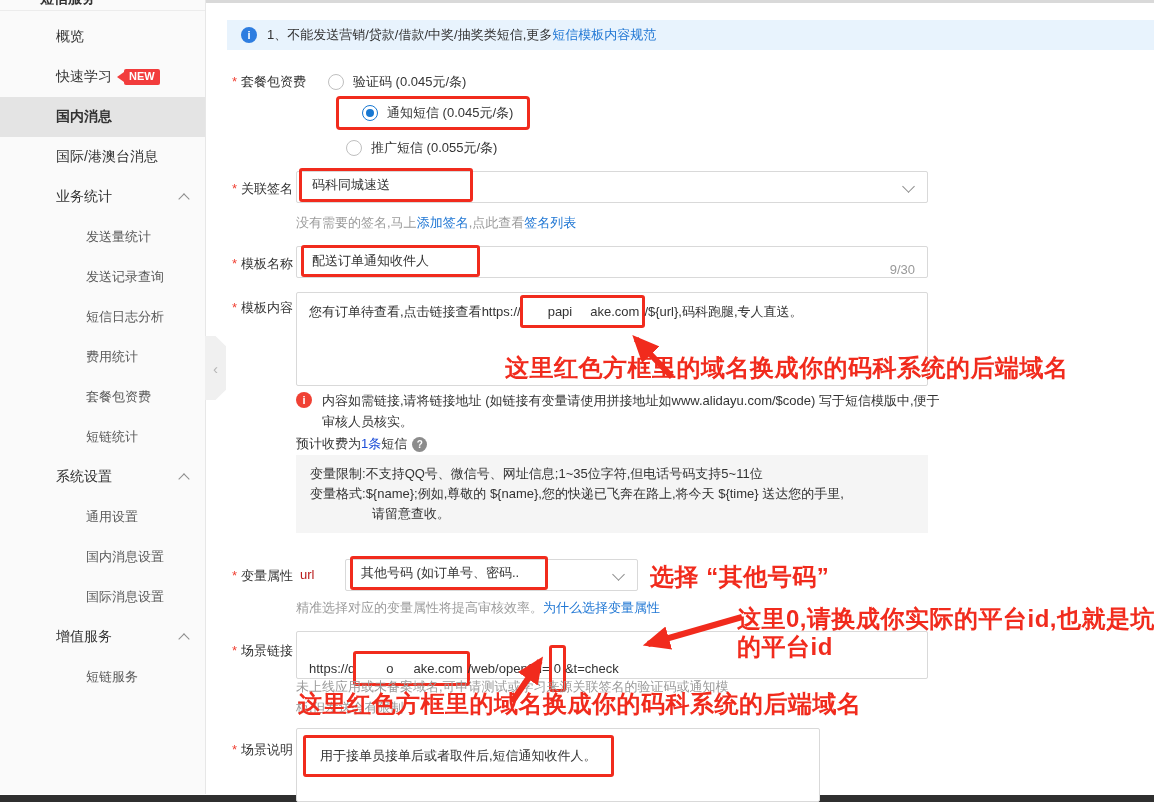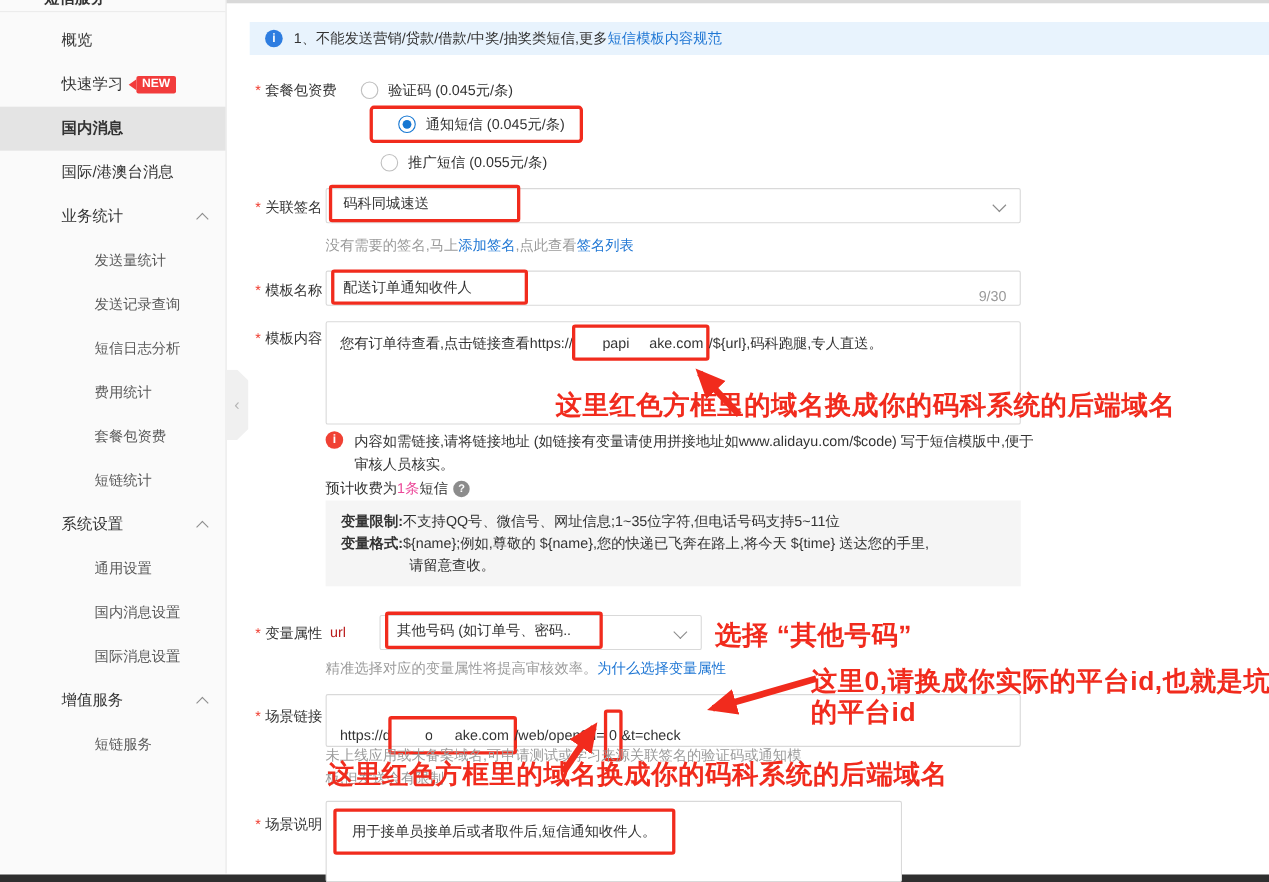--- a/index.html
+++ b/index.html
@@ -44,24 +44,24 @@
   .rb-dom{display:inline-block;padding:7px 3px;margin:-7px -1px;line-height:13px}
   .rb-dom2{display:inline-block;padding:8px 4px;margin:-8px -2px;line-height:13px}
   .rb-zero{display:inline-block;padding:14px 2px;margin:-14px -1px;line-height:13px}
   .rb-attr{padding:5px 26px 5px 8px;margin-left:-8px;white-space:nowrap}
   .rb-desc{display:inline-block;padding:9px 14px;margin:-2px 0 0 -6px;white-space:nowrap}
   .mask{display:inline-block;width:22px;height:11px;background:#fff;vertical-align:-1px}
   .help{position:absolute;font-size:13px;color:#9b9b9b;white-space:nowrap}
   .note{position:absolute;font-size:13px;color:#333;line-height:21px;display:flex}
   .note .info-i{margin-top:2px}
   .fee{position:absolute;font-size:13px;color:#333;display:flex;align-items:center}
-  .fee .red{color:#ec4899}
+  .fee .red{color:#1d4ed8}
   .qicon{width:15px;height:15px;border-radius:50%;background:#8c8c8c;color:#fff;font-size:10px;font-weight:700;display:inline-flex;align-items:center;justify-content:center;margin-left:5px;cursor:pointer}
   .varbox{position:absolute;background:#f5f5f5;padding:9px 14px;font-size:13px;color:#333;line-height:20px;box-sizing:border-box}
-  .varbox .b{font-weight:700}
+  .varbox .b{font-weight:400}
   .varbox .cont{padding-left:62px}
   .vlinks span+span{margin-left:18px}
   .vn{position:absolute;font-size:13px;color:#b91c1c}
   .ann{position:absolute;color:#f12b1d;font-weight:700;font-size:24px;white-space:nowrap;z-index:40;letter-spacing:0.5px}
   .arrows{position:absolute;left:0;top:0;pointer-events:none;z-index:45}
   .arrows line{stroke:#f12b1d;stroke-width:6}
   .line{display:flex;align-items:center;white-space:pre}
 </style>
 </head>
 <body>

